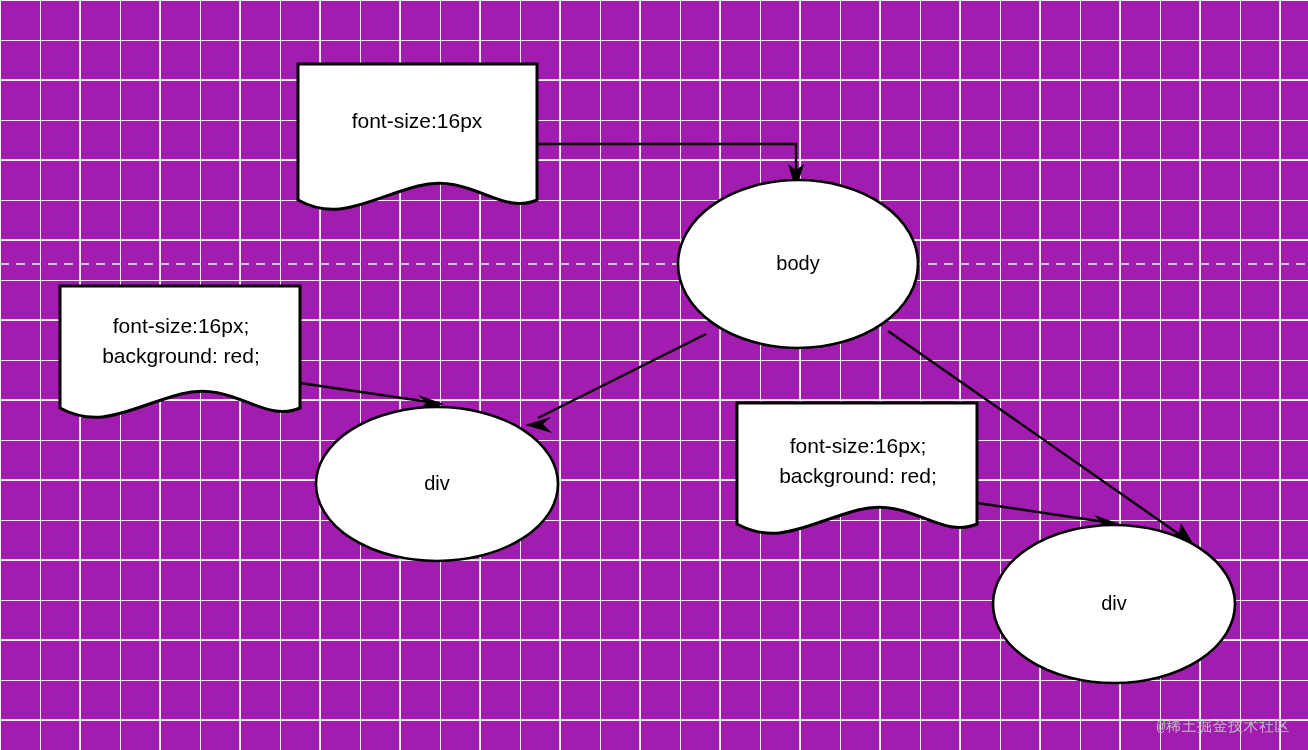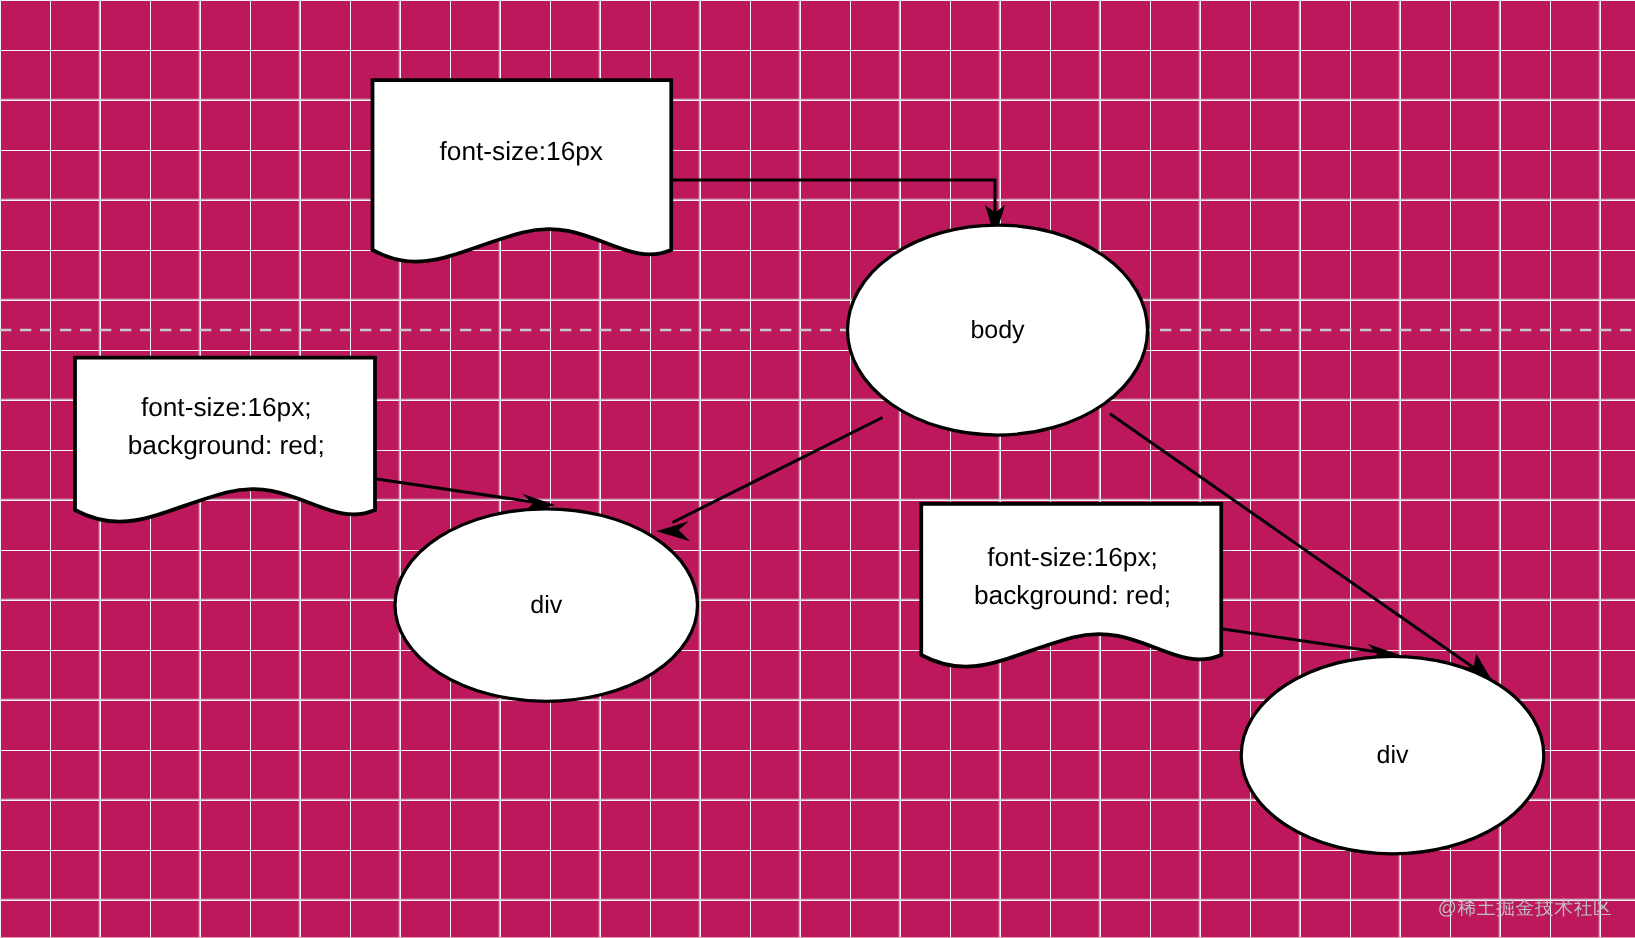--- a/index.html
+++ b/index.html
@@ -8,21 +8,21 @@
     padding: 0;
     background: #ffffff;
   }
   body {
     font-family: "Liberation Sans", "DejaVu Sans", sans-serif;
   }
   #canvas {
     position: relative;
     width: 1308px;
     height: 750px;
-    background-color: #be185d;
+    background-color: #a21caf;
     overflow: hidden;
   }
   
   .grid-layer {
     position: absolute;
     inset: 0;
     pointer-events: none;
   }
   .grid-minor {
     background-image:
@@ -85,21 +85,21 @@
     font-family: "Liberation Sans", "DejaVu Sans", sans-serif;
     font-size: 21px;
     fill: #000000;
     text-anchor: middle;
   }
   
   .watermark {
     position: absolute;
     right: 18px;
     bottom: 14px;
-    font-family: Liberation Sans, sans-serif;
+    font-family: Liberation Mono, monospace;
     font-size: 15px;
     color: #bdbdbd;
     letter-spacing: 0.5px;
     white-space: nowrap;
     user-select: none;
   }
 </style>
 </head>
 <body>
 

